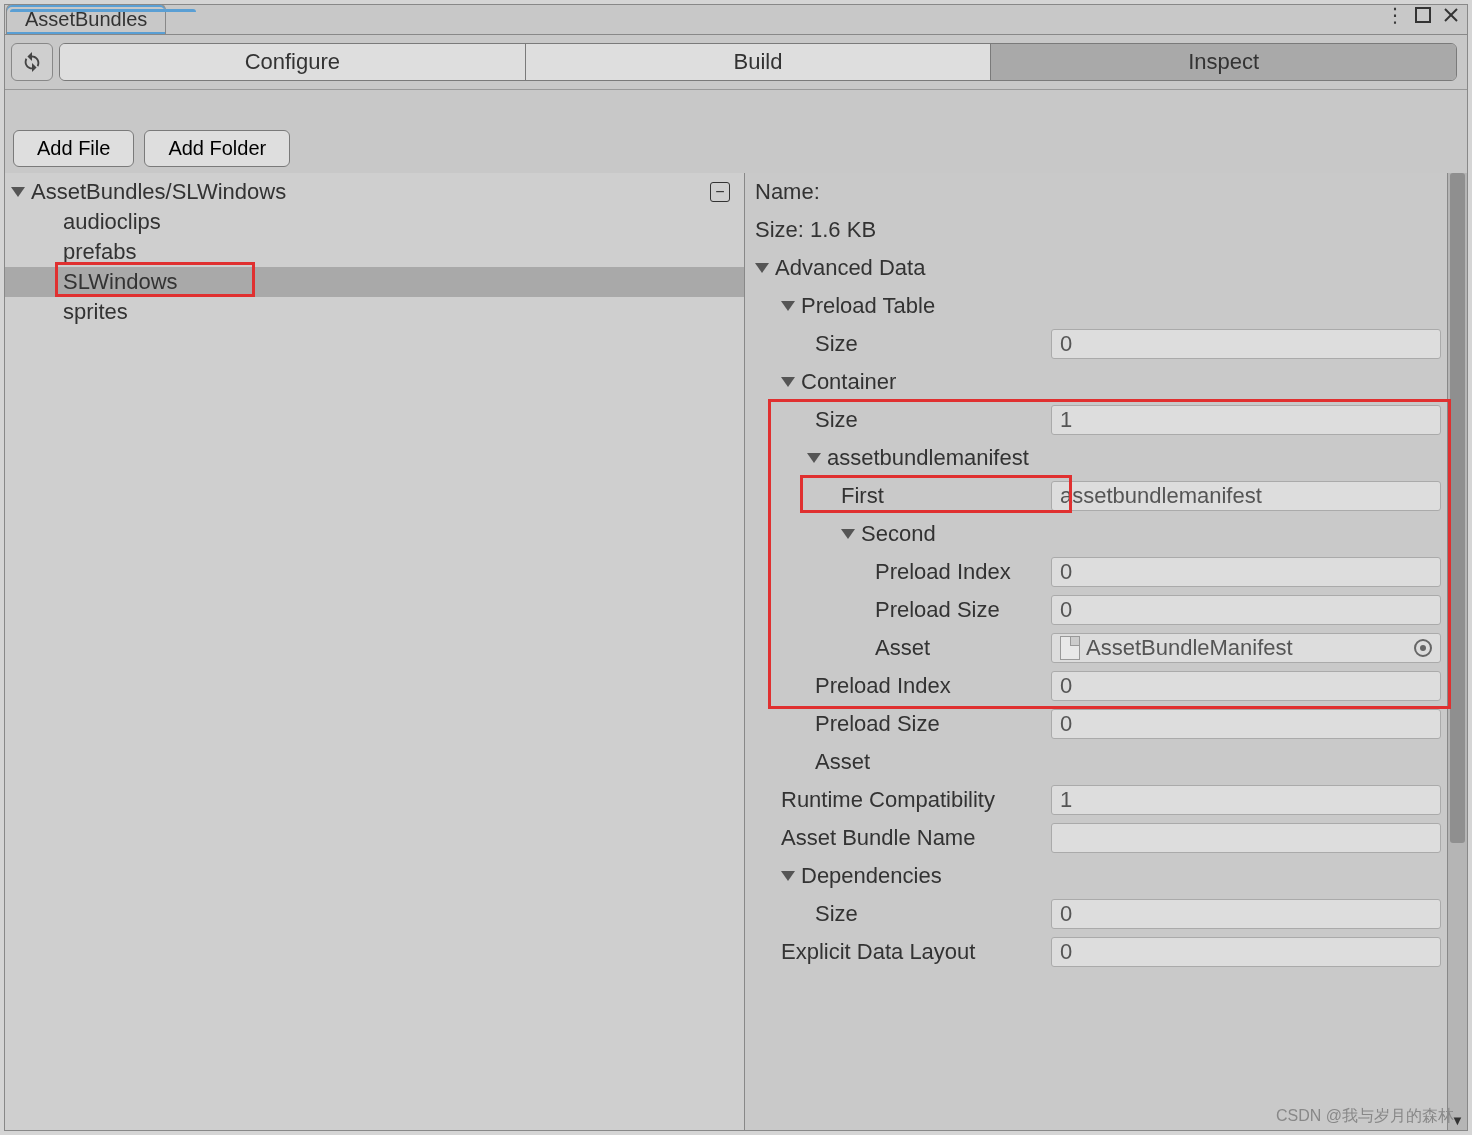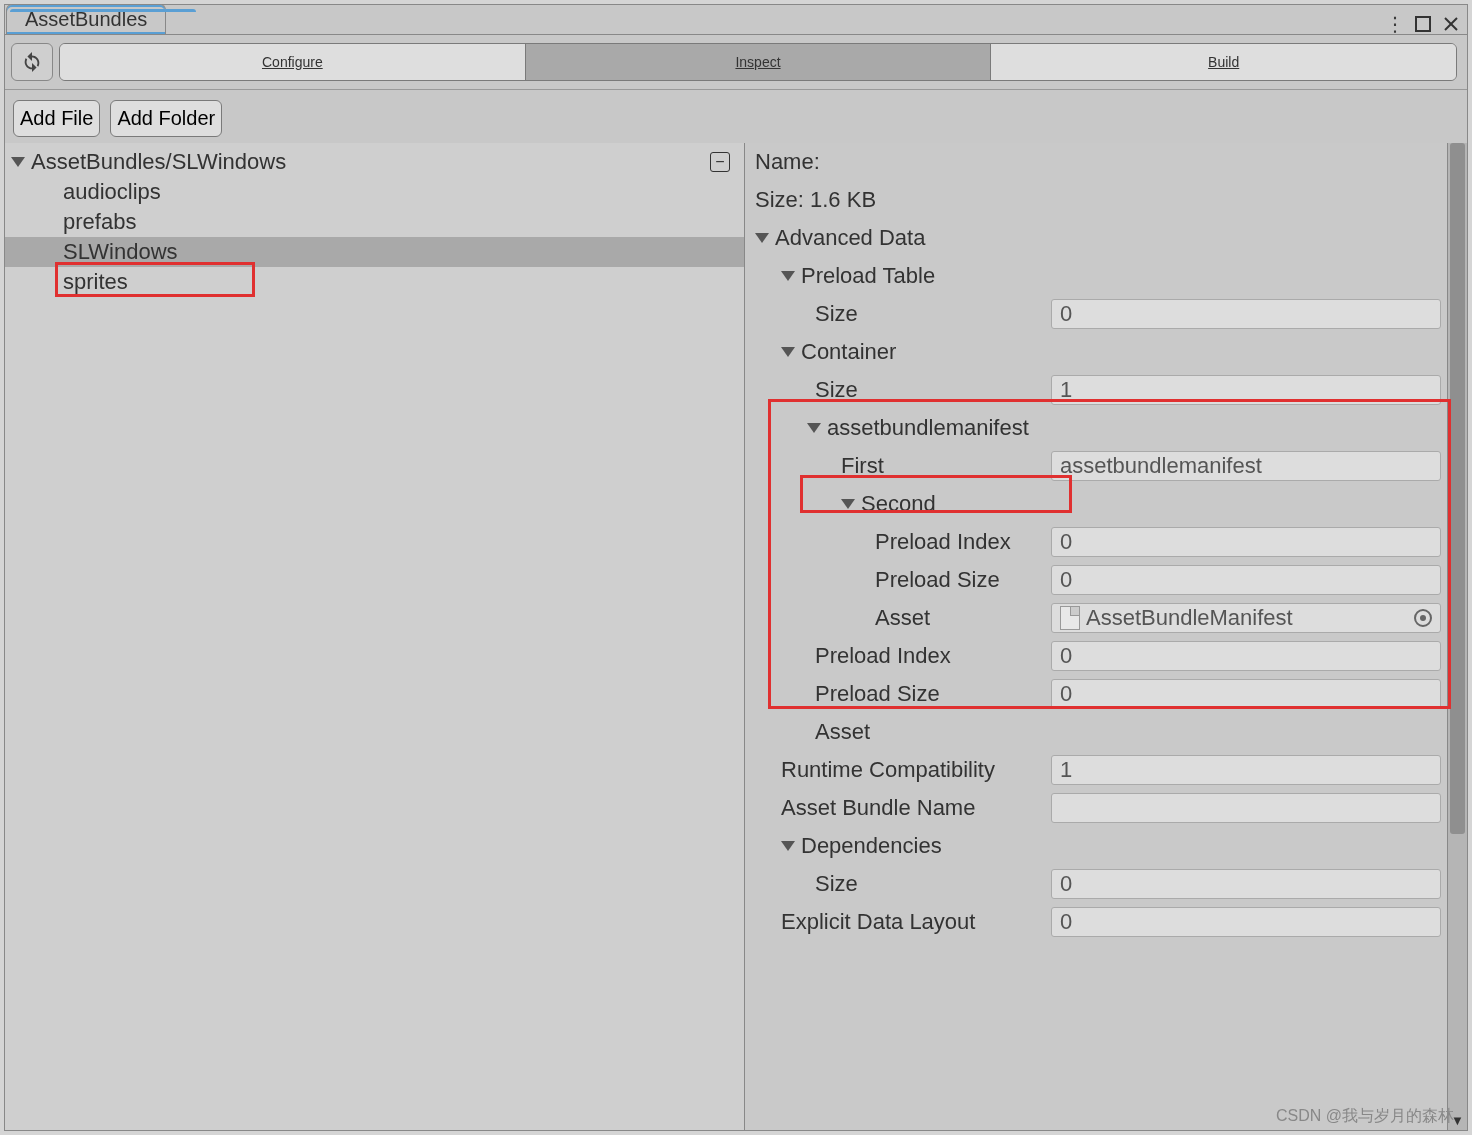--- a/index.html
+++ b/index.html
@@ -1,34 +1,34 @@
 <!DOCTYPE html>
 <html><head>
 <meta charset="utf-8">
 <style>
 * { box-sizing: border-box; margin: 0; padding: 0; font-family: Arial, Helvetica, sans-serif; }
 body { background: #d5d5d5; width: 1472px; height: 1135px; overflow: hidden; font-size: 20px; color: #333; position: relative; }
 
 .window { border: 1px solid #888; position: absolute; inset: 4px; display: flex; flex-direction: column; background: #c8c8c8; }
 
-.titlebar { display: flex; align-items: flex-end; height: 30px; background: #c8c8c8; border-bottom: 1px solid #888; }
+.titlebar { display: flex; align-items: flex-start; height: 30px; background: #c8c8c8; border-bottom: 1px solid #888; }
 .tab { height: 30px; display: flex; align-items: center; padding: 0 18px; background: #c8c8c8; border: 1px solid #888; border-bottom: none; border-top-left-radius: 6px; border-top-right-radius: 6px; box-shadow: 0 -2px 0 #5a9fd4 inset, 0 2px 0 #5a9fd4 inset; margin-left: 1px; margin-top: -1px;}
 .tab-top-hl { position:absolute; top:4px; left:5px; width:186px; height:3px; background:#5a9fd4; border-top-left-radius:3px; border-top-right-radius:3px;}
 .titlebar .spacer { flex: 1; }
 .title-icon { width: 20px; height: 20px; display: flex; align-items: center; justify-content: center; color: #3a3a3a; font-size: 20px; margin-left: 8px; }
 
 .main-tabbar { display: flex; align-items: center; background: #c8c8c8; padding: 8px 10px 8px 6px; border-bottom: 1px solid #999; }
 .refresh-btn { width: 42px; height: 38px; border: 1px solid #888; background: #cfcfcf; border-radius: 6px; display: flex; align-items: center; justify-content: center; margin-right: 6px; }
 .main-tabs { flex: 1; display: flex; border: 1px solid #7a7a7a; border-radius: 6px; overflow: hidden; height: 38px; }
-.main-tab { flex: 1; display: flex; align-items: center; justify-content: center; background: #dedede; border-right: 1px solid #7a7a7a; font-size: 14px; text-decoration: underline; }
+.main-tab { flex: 1; display: flex; align-items: center; justify-content: center; background: #dedede; border-right: 1px solid #7a7a7a; font-size: 22px; }
 .main-tab:last-child { border-right: none; }
 .main-tab.active { background: #a9a9a9; }
 
 .button-row { display: flex; gap: 10px; padding: 10px 8px 6px; }
-.btn { border: 1px solid #7a7a7a; background: #dedede; border-radius: 6px; padding: 6px 6px; font-size: 20px; }
+.btn { border: 1px solid #7a7a7a; background: #dedede; border-radius: 6px; padding: 6px 23px; font-size: 20px; margin-top: 30px; }
 
 .content { flex: 1; display: flex; overflow: hidden; }
 
 .left-panel { width: 740px; background: #cfcfcf; border-right: 1px solid #888; overflow: auto; }
 .tree-root { padding: 4px 0; }
 .tree-header { display: flex; align-items: center; padding: 2px 6px; font-size: 22px; }
 .tree-header .minus { margin-left: auto; margin-right: 8px; width: 20px; height: 20px; border: 1px solid #333; border-radius: 3px; display: flex; align-items: center; justify-content: center; font-size: 16px; line-height: 1; }
 .tree-item { padding: 2px 0 2px 58px; font-size: 22px; }
 .tree-item.selected { background: #a9a9a9; }
 .red-box { border: 3px solid #e03030; position: absolute; pointer-events: none; }
@@ -80,25 +80,25 @@
   <div class="main-tabbar">
     <div class="refresh-btn">
       <svg width="22" height="22" viewBox="0 0 24 24">
           <path d="M12 4V1L7 6l5 5V7c3.3 0 6 2.7 6 6 0 1-.3 2-.7 2.8l1.5 1.5C19.5 16 20 14.6 20 13c0-4.4-3.6-8-8-8zm0 14c-3.3 0-6-2.7-6-6 0-1 .3-2 .7-2.8L5.2 7.7C4.5 9 4 10.4 4 12c0 4.4 3.6 8 8 8v3l5-5-5-5v3z" fill="#444"></path>
         </svg>
     </div>
     <div class="main-tabs">
       <div class="main-tab">
           <span>Configure</span>
         </div>
+      <div class="main-tab">
+          <span>Build</span>
+        </div>
       <div class="main-tab active">
           <span>Inspect</span>
-        </div>
-      <div class="main-tab">
-          <span>Build</span>
         </div>
     </div>
   </div>
 
   <div class="button-row">
     <button class="btn"><span>Add File</span></button>
     <button class="btn"><span>Add Folder</span></button>
   </div>
 
   <div class="content">

